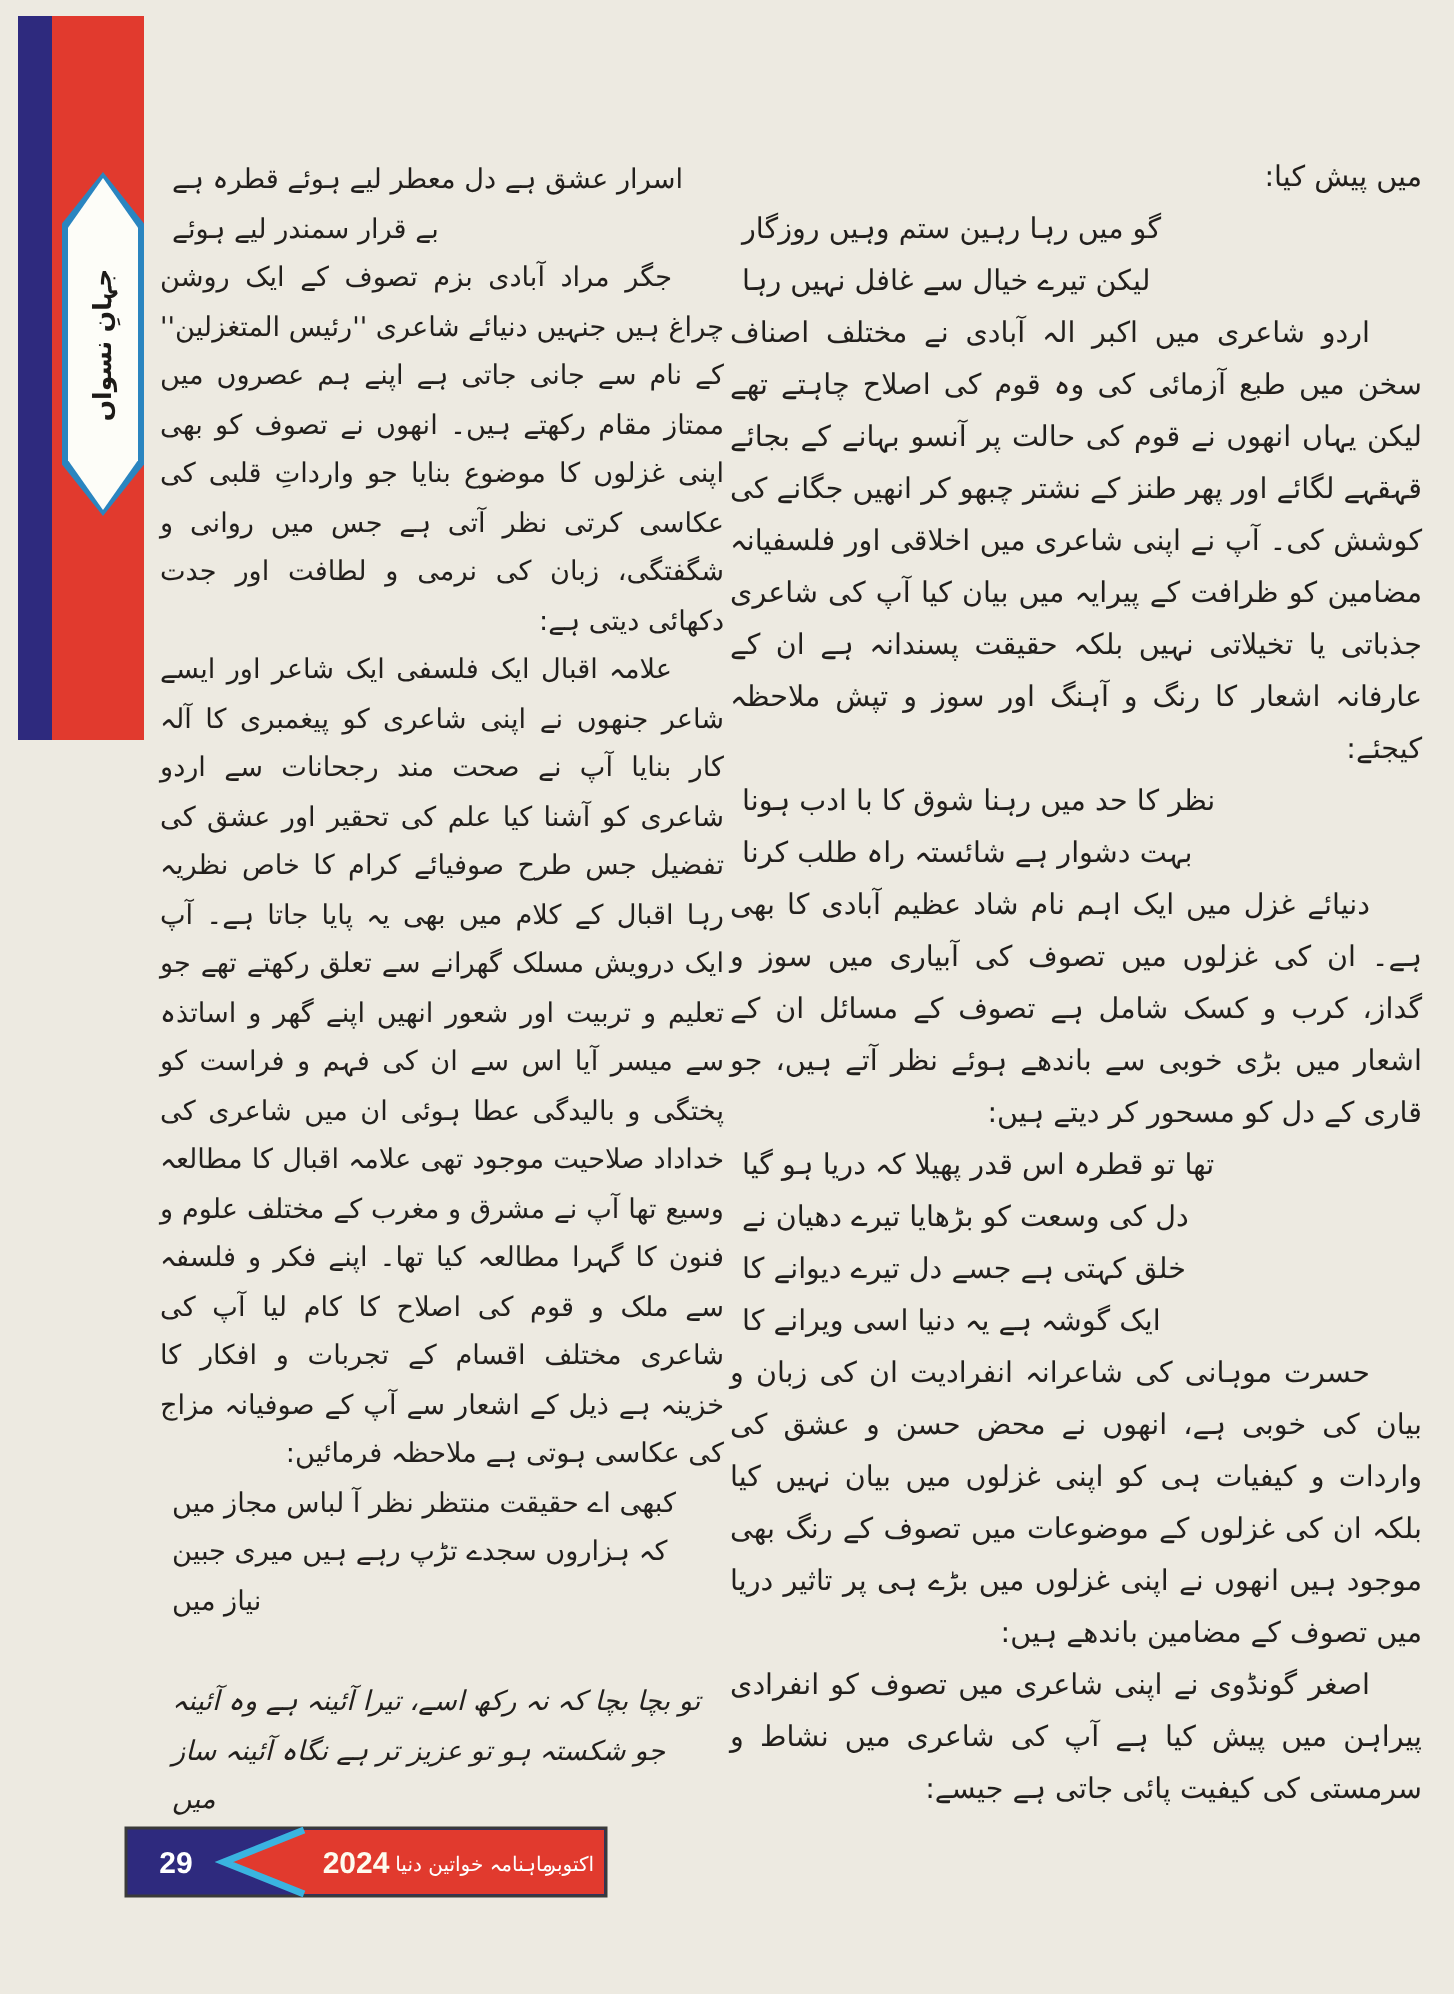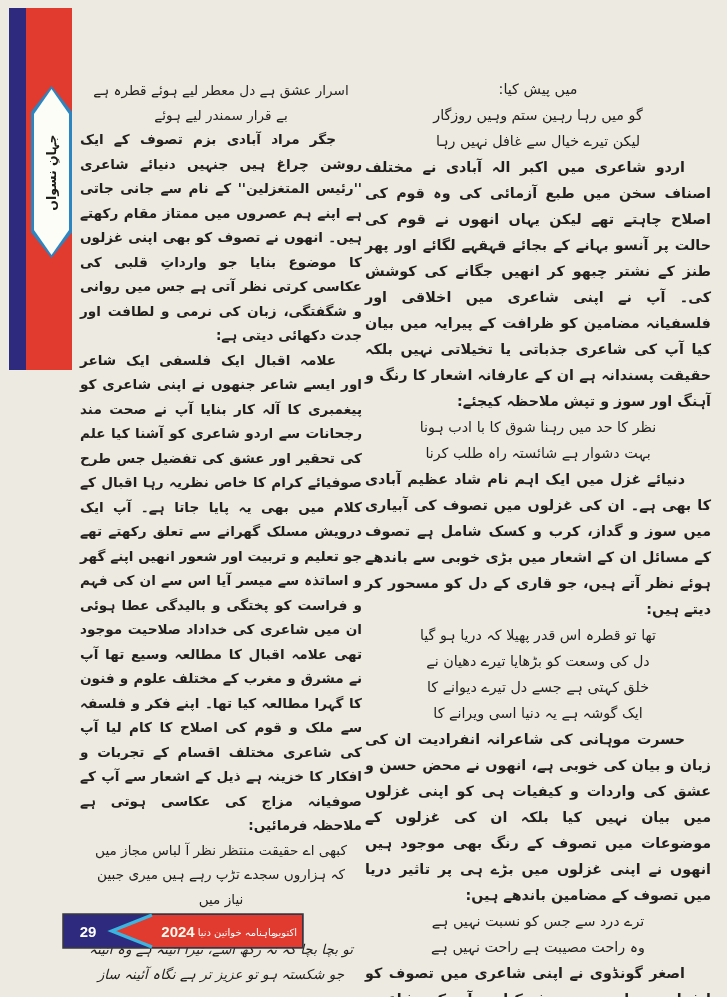--- a/index.html
+++ b/index.html
@@ -29,24 +29,24 @@
     display:flex;align-items:center;justify-content:center;
   }
   .hex-badge .vtext{
     transform:rotate(-90deg);white-space:nowrap;
     font-size:12.5px;font-weight:bold;color:#1d1b18;letter-spacing:1px;
   }
   
   .col{position:absolute;direction:rtl;}
   .col-right{top:76px;right:16px;width:346px;font-size:14.3px;line-height:26px;}
   .col-left{top:78px;left:80px;width:282px;font-size:13.6px;line-height:24.5px;}
-  .para{margin:0;text-align:justify;text-justify:inter-word;text-indent:26px;font-weight:bold;}
-  .lead-line{margin:0;text-align:center;}
+  .para{margin:0;text-align:justify;text-justify:inter-word;text-indent:26px;}
+  .lead-line{margin:0;text-align:right;}
   .verse{margin:0;padding:0 6px;}
-  .verse .vline{text-align:center;}
+  .verse .vline{text-align:left;}
   .gap-top{margin-top:26px;font-style:italic;}
   
   .divider{margin:10px 0 4px 0;text-align:center;direction:ltr;}
   .divider .sq{
     display:inline-block;width:10px;height:10px;margin:0 3px;
     border:2px solid #1c1c1c;background:#f7f5ee;vertical-align:middle;
   }
   
   .footer-plate{position:absolute;left:62px;top:913px;}
   .footer-plate text{font-family:"Liberation Sans", sans-serif;}
@@ -79,24 +79,20 @@
   <p class="para">دنیائے غزل میں ایک اہم نام شاد عظیم آبادی کا بھی ہے۔ ان کی غزلوں میں تصوف کی آبیاری میں سوز و گداز، کرب و کسک شامل ہے تصوف کے مسائل ان کے اشعار میں بڑی خوبی سے باندھے ہوئے نظر آتے ہیں، جو قاری کے دل کو مسحور کر دیتے ہیں:</p>
   <div class="verse">
     <div class="vline">تھا تو قطرہ اس قدر پھیلا کہ دریا ہو گیا</div>
     <div class="vline">دل کی وسعت کو بڑھایا تیرے دھیان نے</div>
   </div>
   <div class="verse">
     <div class="vline">خلق کہتی ہے جسے دل تیرے دیوانے کا</div>
     <div class="vline">ایک گوشہ ہے یہ دنیا اسی ویرانے کا</div>
   </div>
   <p class="para">حسرت موہانی کی شاعرانہ انفرادیت ان کی زبان و بیان کی خوبی ہے، انھوں نے محض حسن و عشق کی واردات و کیفیات ہی کو اپنی غزلوں میں بیان نہیں کیا بلکہ ان کی غزلوں کے موضوعات میں تصوف کے رنگ بھی موجود ہیں انھوں نے اپنی غزلوں میں بڑے ہی پر تاثیر دریا میں تصوف کے مضامین باندھے ہیں:</p>
-  <div class="verse">
-    <div class="vline">ترے درد سے جس کو نسبت نہیں ہے</div>
-    <div class="vline">وہ راحت مصیبت ہے راحت نہیں ہے</div>
-  </div>
   <p class="para">اصغر گونڈوی نے اپنی شاعری میں تصوف کو انفرادی پیراہن میں پیش کیا ہے آپ کی شاعری میں نشاط و سرمستی کی کیفیت پائی جاتی ہے جیسے:</p>
 
 </div>
 
 <div class="col col-left">
   <div class="verse">
     <div class="vline">اسرار عشق ہے دل معطر لیے ہوئے قطرہ ہے بے قرار سمندر لیے ہوئے</div>
   </div>
   <p class="para">جگر مراد آبادی بزم تصوف کے ایک روشن چراغ ہیں جنہیں دنیائے شاعری ''رئیس المتغزلین'' کے نام سے جانی جاتی ہے اپنے ہم عصروں میں ممتاز مقام رکھتے ہیں۔ انھوں نے تصوف کو بھی اپنی غزلوں کا موضوع بنایا جو وارداتِ قلبی کی عکاسی کرتی نظر آتی ہے جس میں روانی و شگفتگی، زبان کی نرمی و لطافت اور جدت دکھائی دیتی ہے:</p>
   <p class="para">علامہ اقبال ایک فلسفی ایک شاعر اور ایسے شاعر جنھوں نے اپنی شاعری کو پیغمبری کا آلہ کار بنایا آپ نے صحت مند رجحانات سے اردو شاعری کو آشنا کیا علم کی تحقیر اور عشق کی تفضیل جس طرح صوفیائے کرام کا خاص نظریہ رہا اقبال کے کلام میں بھی یہ پایا جاتا ہے۔ آپ ایک درویش مسلک گھرانے سے تعلق رکھتے تھے جو تعلیم و تربیت اور شعور انھیں اپنے گھر و اساتذہ سے میسر آیا اس سے ان کی فہم و فراست کو پختگی و بالیدگی عطا ہوئی ان میں شاعری کی خداداد صلاحیت موجود تھی علامہ اقبال کا مطالعہ وسیع تھا آپ نے مشرق و مغرب کے مختلف علوم و فنون کا گہرا مطالعہ کیا تھا۔ اپنے فکر و فلسفہ سے ملک و قوم کی اصلاح کا کام لیا آپ کی شاعری مختلف اقسام کے تجربات و افکار کا خزینہ ہے ذیل کے اشعار سے آپ کے صوفیانہ مزاج کی عکاسی ہوتی ہے ملاحظہ فرمائیں:</p>

